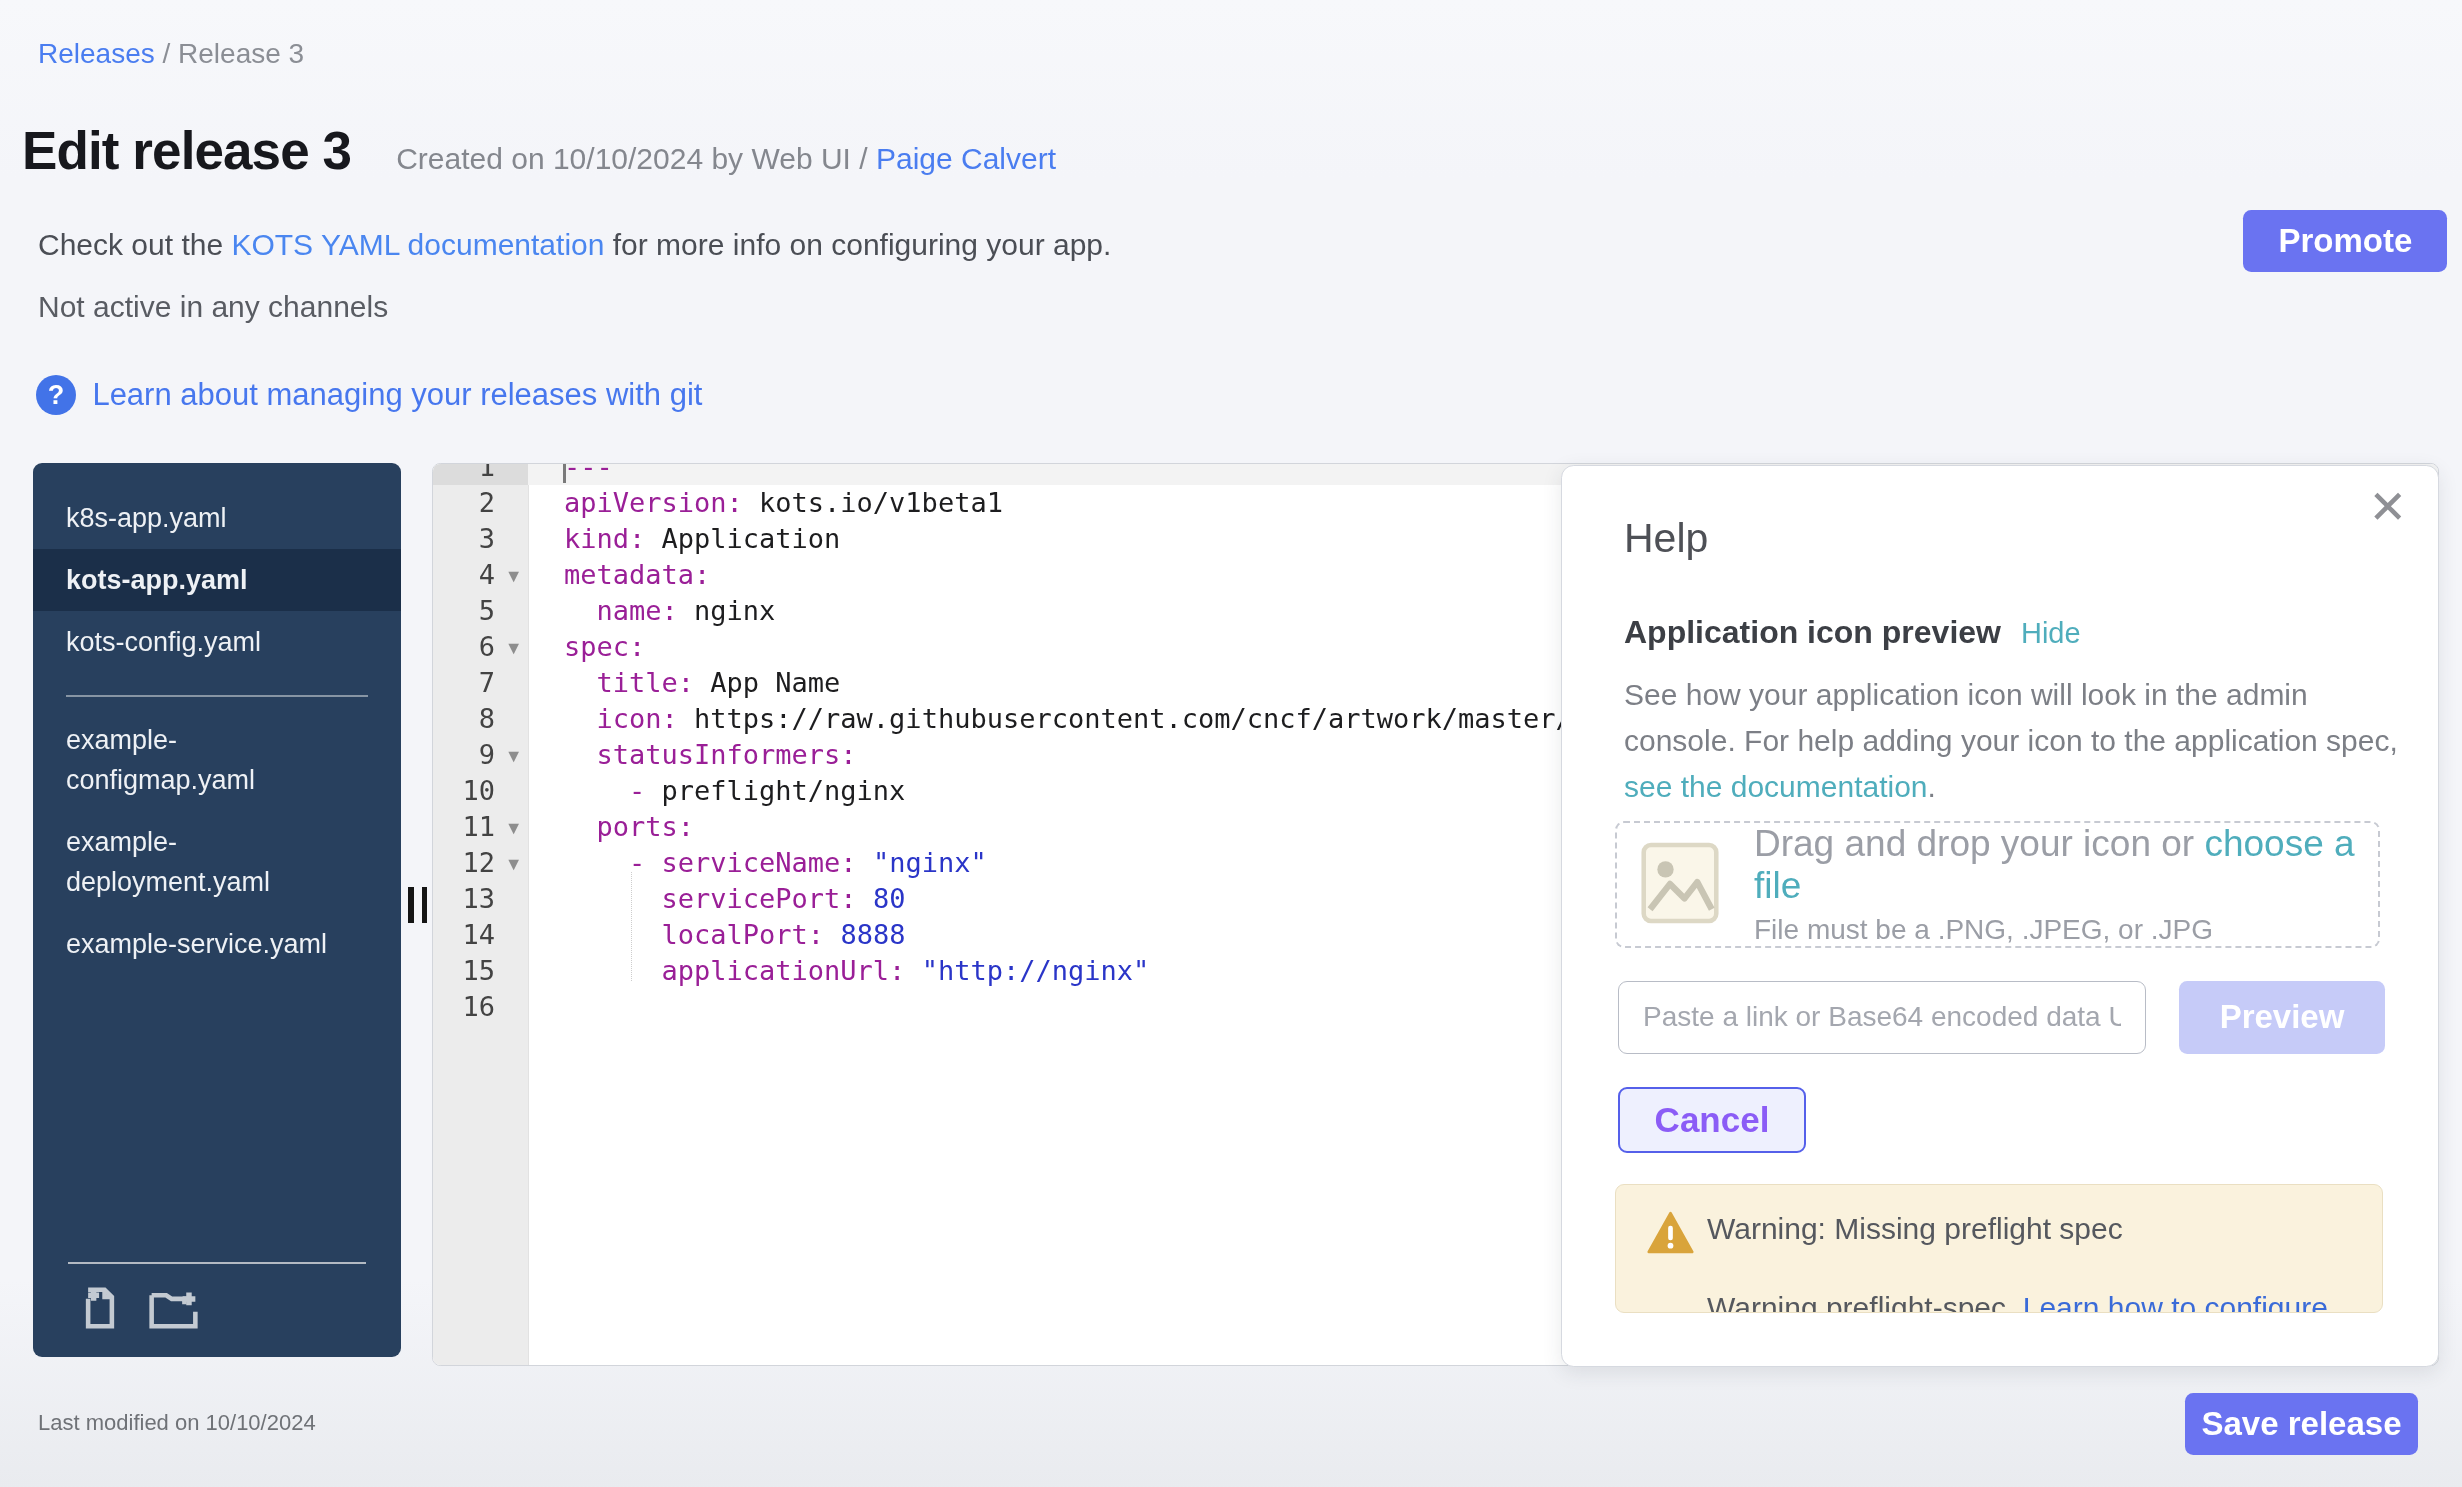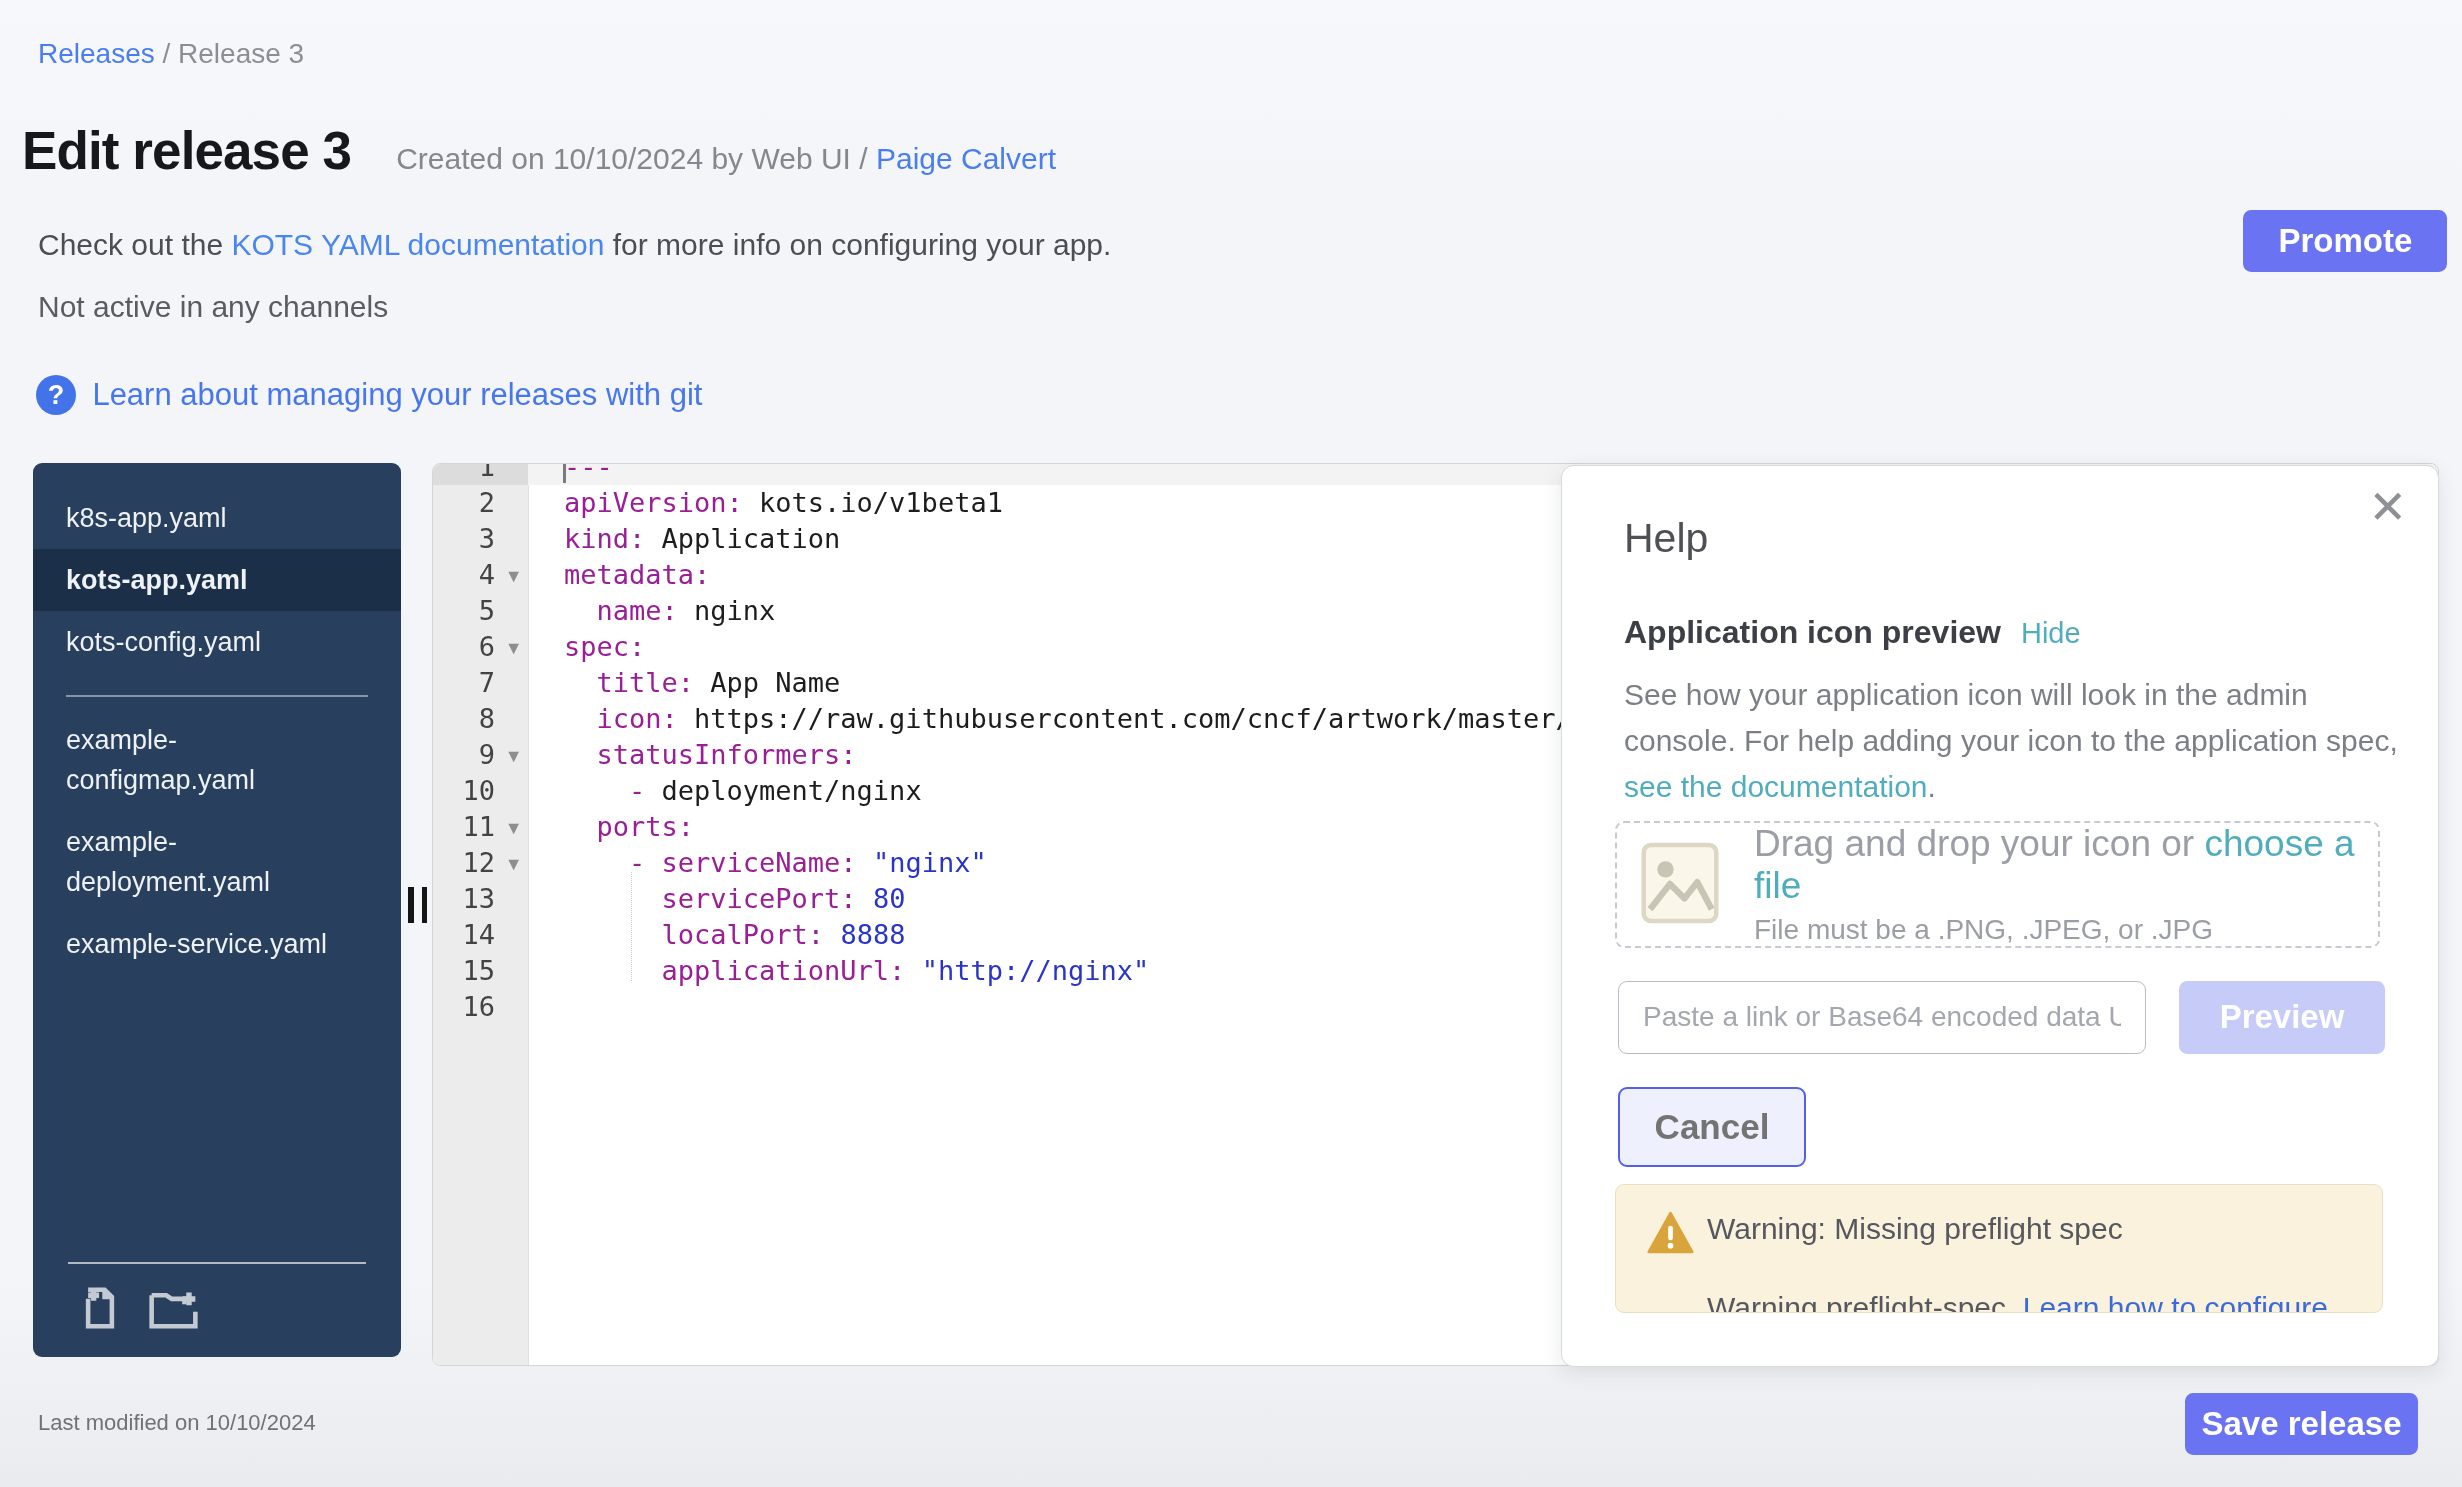--- a/index.html
+++ b/index.html
@@ -74,22 +74,22 @@
   .teal-link{color:#4fadbc;}
   .dropzone{position:absolute;left:53px;top:355px;width:765px;height:127px;border:2.7px dashed #c7cad2;border-radius:9px;
             display:flex;align-items:center;padding-left:24px;gap:35px;box-sizing:border-box;}
   .dz-line1{font-size:37px;color:#9b9ea6;}
   .dz-line2{font-size:28px;color:#9b9ea6;margin-top:7.3px;}
   .input-row{position:absolute;left:56px;top:515px;display:flex;gap:33px;}
   .link-input{width:528px;height:73px;border:1.8px solid #b8bcc6;border-radius:9px;font-size:28px;color:#55585e;
               padding:0 24px;box-sizing:border-box;font-family:inherit;background:#fff;}
   .link-input::placeholder{color:#a4a7af;}
   .preview-btn{width:206px;height:73px;background:#c6cbf8;cursor:default;}
-  .cancel-btn{position:absolute;left:56px;top:621px;width:188px;height:80px;background:#eef0fe;
-              border:2.7px solid #5560ea;color:#737373;font-size:35px;font-weight:700;border-radius:9px;
+  .cancel-btn{position:absolute;left:56px;top:621px;width:188px;height:66px;background:#eef0fe;
+              border:2.7px solid #5560ea;color:#8b5cf6;font-size:35px;font-weight:700;border-radius:9px;
               display:flex;align-items:center;justify-content:center;cursor:pointer;box-sizing:border-box;font-family:inherit;}
   .warning-box{position:absolute;left:53px;top:718px;right:55px;height:127px;background:#faf2dd;
                border:1.8px solid #eadfc2;border-radius:9px;overflow:hidden;}
   .warn-icon{position:absolute;left:31px;top:25.5px;}
   .warn-line1{position:absolute;left:91px;top:27px;font-size:30px;color:#55585e;}
   .warn-line2{position:absolute;left:91px;top:106px;font-size:30px;color:#55585e;white-space:nowrap;}
   .warn-link{color:#3a6bd8;}
   
   .last-modified{position:absolute;left:38px;top:1410px;font-size:22px;color:#6f7277;}
   .save-btn{position:absolute;right:44px;top:1393px;width:233px;height:62px;}
@@ -215,21 +215,21 @@
           <div class="gut">
             <span class="num">9</span>
             <span class="fold">▼</span>
           </div>
           <div class="code"><span class="seg-plain">  </span><span class="seg-key">statusInformers:</span></div>
         </div>
         <div class="row">
           <div class="gut">
             <span class="num">10</span>
           </div>
-          <div class="code"><span class="seg-plain">    </span><span class="seg-key">- </span><span class="seg-plain">deployment/nginx</span></div>
+          <div class="code"><span class="seg-plain">    </span><span class="seg-key">- </span><span class="seg-plain">preflight/nginx</span></div>
         </div>
         <div class="row">
           <div class="gut">
             <span class="num">11</span>
             <span class="fold">▼</span>
           </div>
           <div class="code"><span class="seg-plain">  </span><span class="seg-key">ports:</span></div>
         </div>
         <div class="row">
           <div class="gut">

